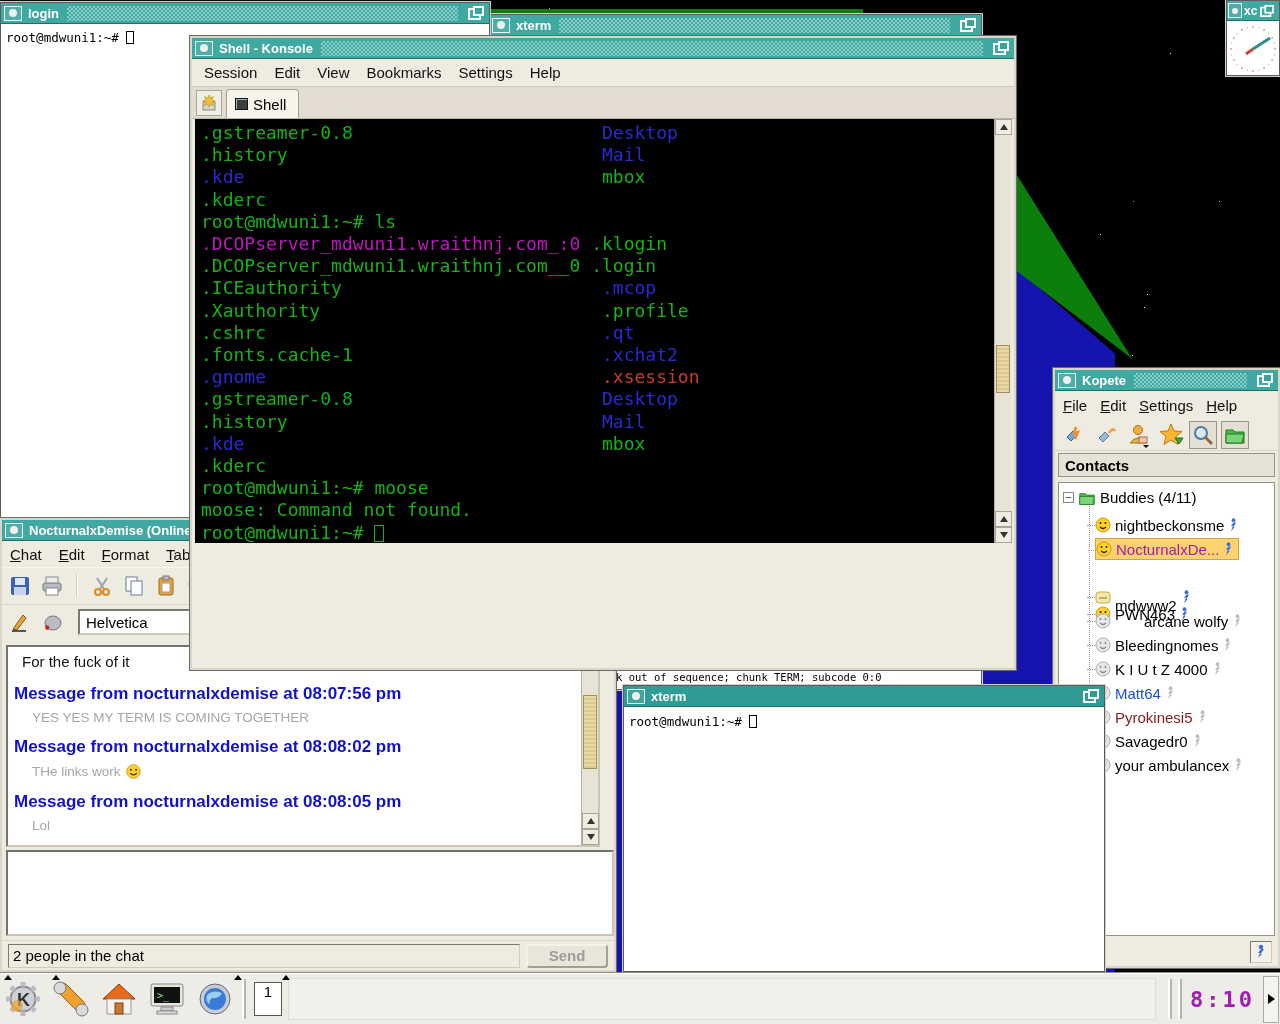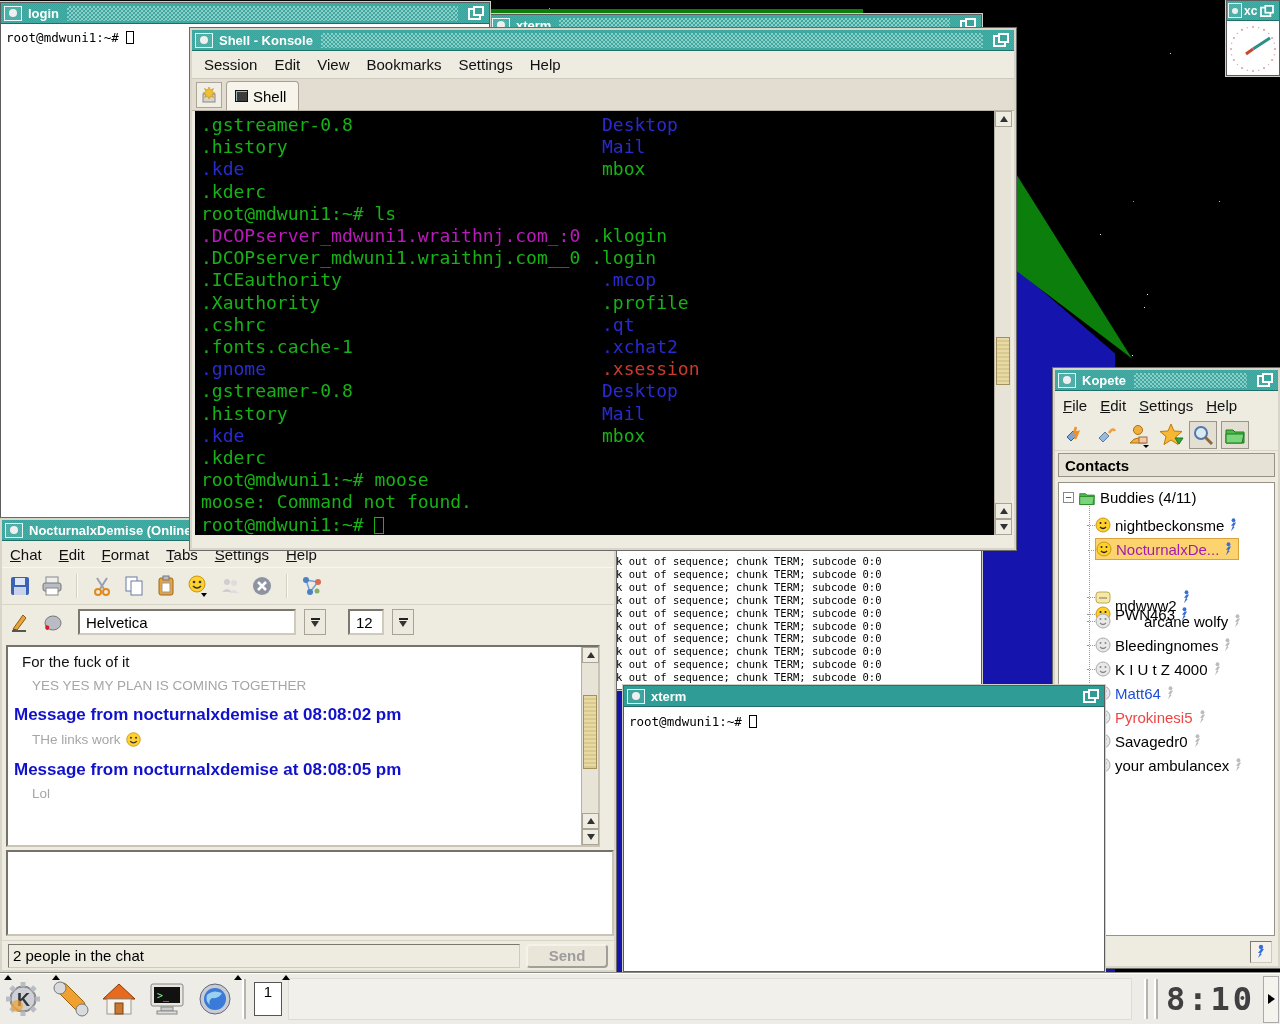--- a/index.html
+++ b/index.html
@@ -94,21 +94,21 @@
   .kaim{width:22px;height:22px;border:1px inset #cfcabb;display:flex;align-items:center;justify-content:center;background:#f3f1e9;}
 
   
   #taskbar{position:absolute;left:0;top:973px;width:1280px;height:51px;background:#edece7;
       border-top:1px solid #fff;box-shadow:0 -1px 0 #8a8a85;display:flex;align-items:center;}
   .tk-ico{width:42px;height:42px;margin-left:6px;display:flex;align-items:center;justify-content:center;}
   .tk-arrow{position:absolute;top:1px;width:0;height:0;border-left:4px solid transparent;border-right:4px solid transparent;border-bottom:5px solid #000;}
   .ridge{width:4px;height:40px;margin-left:6px;border-left:2px solid #fff;border-right:2px solid #b5b4af;}
   .pager{width:28px;height:34px;margin-left:8px;background:#fff;border:1px solid #555;font-size:15px;display:flex;align-items:flex-start;justify-content:center;}
   .tk-task{flex:1;height:42px;margin:0 6px;background:#f1f0eb;border:1px solid #dddcd6;}
-  .lcd{font-family:"DejaVu Sans Mono",monospace;font-weight:bold;font-size:32px;letter-spacing:3px;color:#404040;margin:0 8px;}
+  .lcd{font-family:"DejaVu Sans Mono",monospace;font-weight:bold;font-size:22px;letter-spacing:3px;color:#a21caf;margin:0 8px;}
   .hidebtn{width:16px;height:47px;background:#f4f3ee;border:1px solid #aaa;display:flex;align-items:center;justify-content:center;margin-right:1px;}
   .tri-r{width:0;height:0;border-top:5px solid transparent;border-bottom:5px solid transparent;border-left:7px solid #000;}
 </style>
 </head>
 <body>
 
 <div id="stage">
 
   <div class="desktop">
     <div id="stars">
@@ -385,21 +385,22 @@
       </span>
       <span class="combo-btn">
           <b></b>
           <span class="tri-d"></span>
         </span>
     </div>
 
     <div class="msgview">
       <div class="msgs" id="chatmsgs">
           <div class="m-plain">For the fuck of it</div>
-          <div class="m-body">YES YES MY PLAN IS COMING TOGETHER</div>
+          <div class="m-meta">Message from nocturnalxdemise at 08:07:56 pm</div>
+          <div class="m-body">YES YES MY TERM IS COMING TOGETHER</div>
           <div class="m-meta">Message from nocturnalxdemise at 08:08:02 pm</div>
           <div class="m-body">THe links work<svg width="17" height="17" viewBox="0 0 20 20">
               <circle cx="10" cy="10" r="8" fill="#ffd02e" stroke="#c89a10"></circle>
               <circle cx="7" cy="8" r="1.2" fill="#335"></circle>
               <circle cx="13" cy="8" r="1.2" fill="#335"></circle>
               <path d="M6 12 Q10 16 14 12" fill="none" stroke="#333" stroke-width="1.4"></path>
             </svg></div>
           <div class="m-meta">Message from nocturnalxdemise at 08:08:05 pm</div>
           <div class="m-body">Lol</div>
         </div>
@@ -418,21 +419,21 @@
     </div>
 
     <div class="inputarea"></div>
 
     <div class="chatstatus">
       <span class="lbl">2 people in the chat</span>
       <span class="sendbtn">Send</span>
     </div>
   </div>
 
-  <div class="kwin" id="konsole" style="left:190px;top:28px;width:826px;height:522px;">
+  <div class="kwin" id="konsole" style="left:190px;top:36px;width:826px;height:634px;">
     <div class="tbar">
       <span class="tb-menu">
           <i></i>
         </span>
       <span class="ttl">Shell - Konsole</span>
       <span class="hash"></span>
       <span class="tb-max">
         <svg width="16" height="14" viewBox="0 0 16 14">
             <rect x="1" y="3" width="11" height="10" fill="none" stroke="#fff" stroke-width="2"></rect>
             <rect x="6" y="1" width="9" height="8" fill="#38a49c" stroke="#fff" stroke-width="2"></rect>
@@ -669,21 +670,21 @@
               <path d="M8 7 L4 12 L7 12 L4 21 L10 14 L8 14 L12 7 Z" fill="#bcbcbc"></path>
             </svg>
           </div>
           <div class="c-row" style="top: 223px;">
             <svg width="16" height="16" viewBox="0 0 16 16">
               <circle cx="8" cy="8" r="7" fill="#e8e8e8" stroke="#aaa"></circle>
               <circle cx="5.5" cy="6" r="1" fill="#888"></circle>
               <circle cx="10.5" cy="6" r="1" fill="#888"></circle>
               <path d="M5 10 Q8 13 11 10" fill="none" stroke="#888" stroke-width="1.2"></path>
             </svg>
-            <span style="color:#ef4444;">Pyrokinesi5</span>
+            <span style="color:#7f1d1d;">Pyrokinesi5</span>
             <svg width="11" height="14" viewBox="0 0 16 22">
               <circle cx="8" cy="3.5" r="3" fill="#bcbcbc"></circle>
               <path d="M8 7 L4 12 L7 12 L4 21 L10 14 L8 14 L12 7 Z" fill="#bcbcbc"></path>
             </svg>
           </div>
           <div class="c-row" style="top: 247px; text-align: center;">
             <svg width="16" height="16" viewBox="0 0 16 16">
               <circle cx="8" cy="8" r="7" fill="#e8e8e8" stroke="#aaa"></circle>
               <circle cx="5.5" cy="6" r="1" fill="#888"></circle>
               <circle cx="10.5" cy="6" r="1" fill="#888"></circle>

